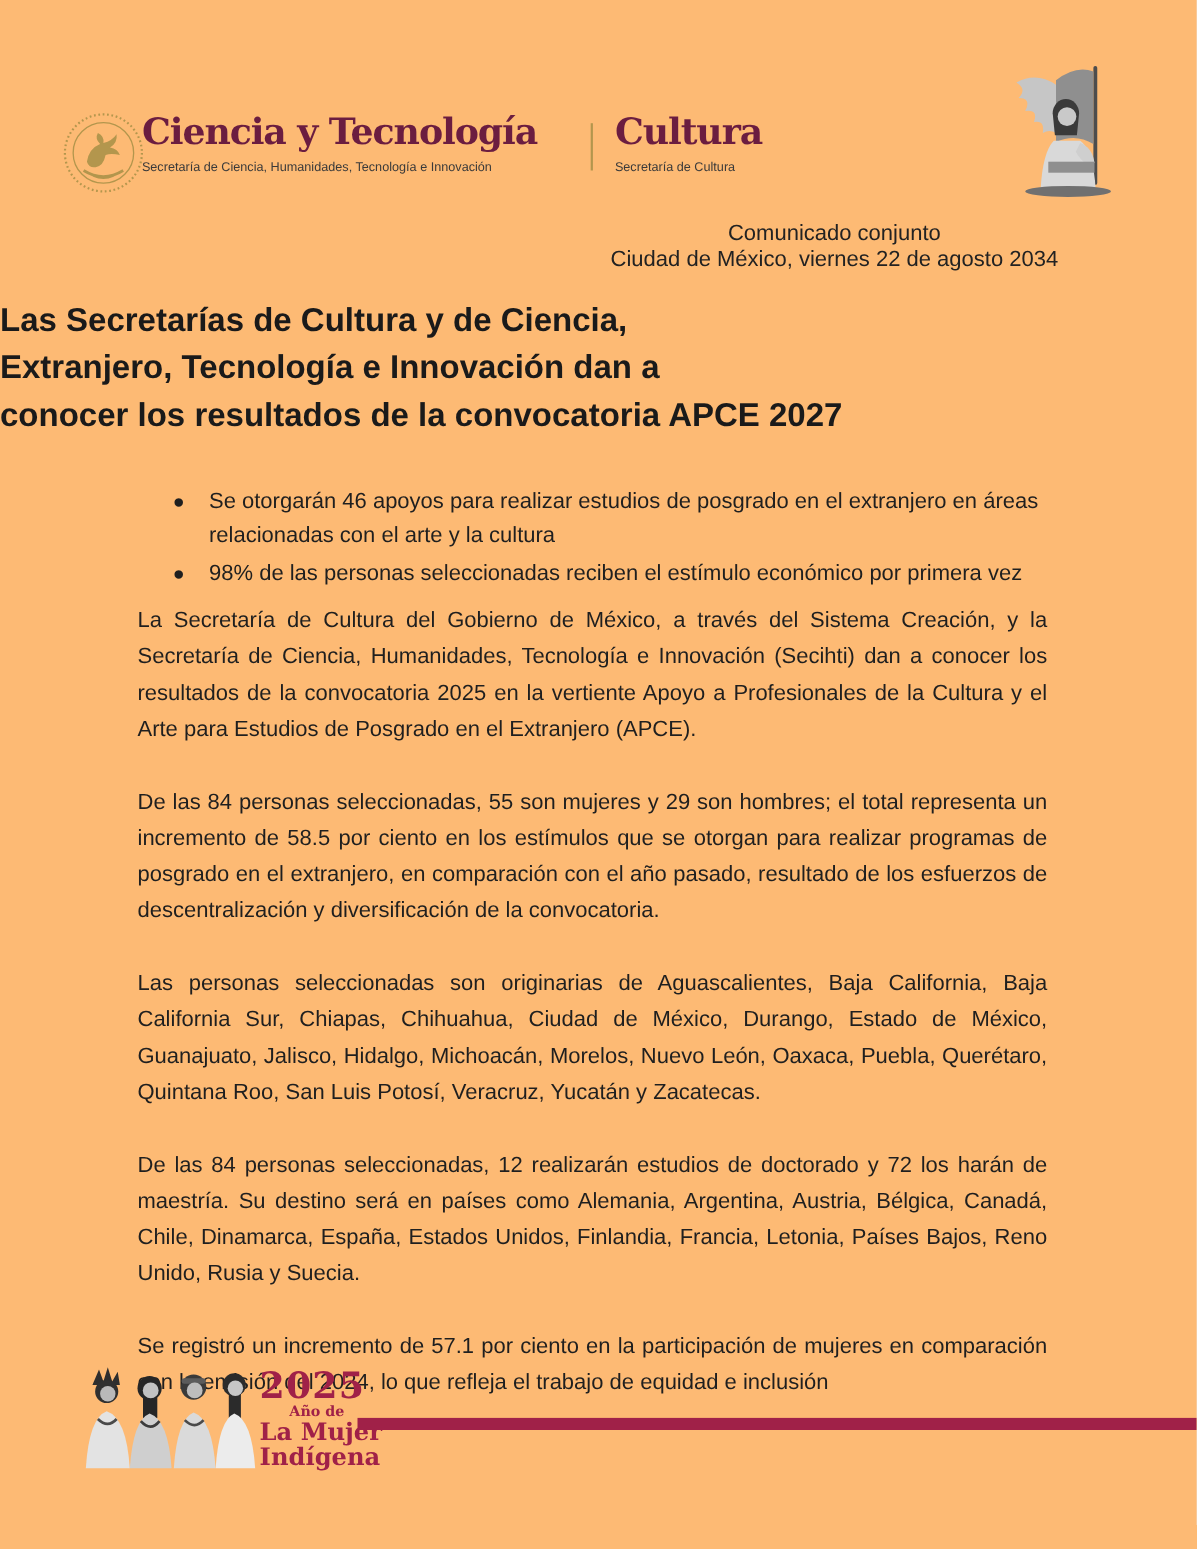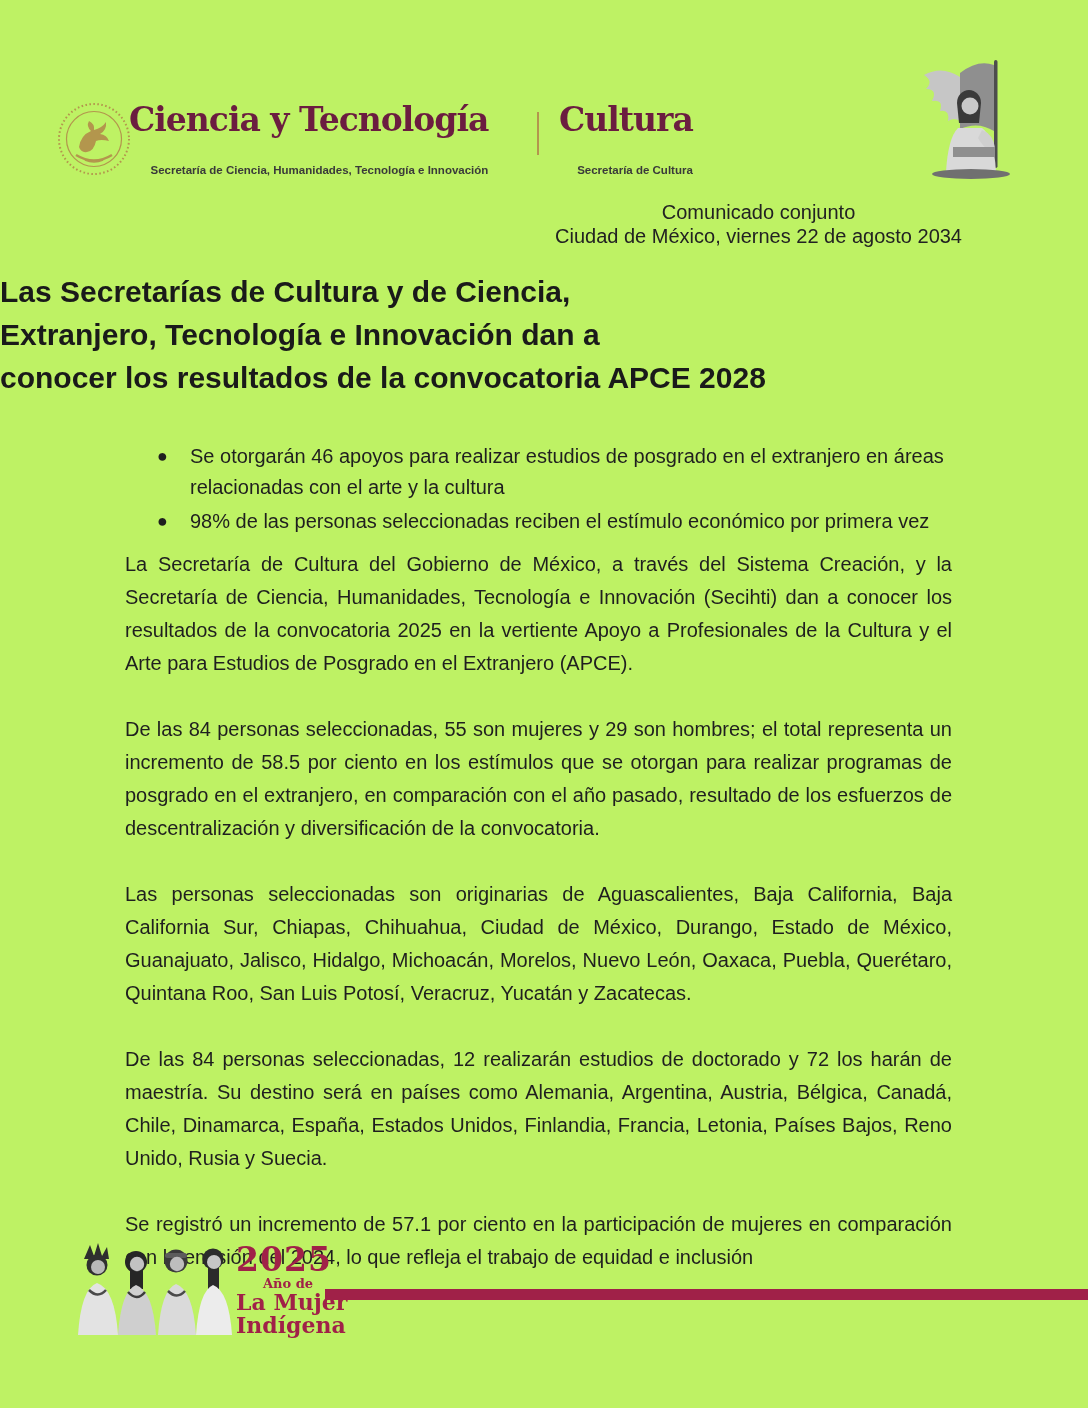--- a/index.html
+++ b/index.html
@@ -1,46 +1,45 @@
 <!DOCTYPE html>
 <html lang="es" style="--brand-wine: #6B1D40; --accent-crimson: #A02148; --gold: #B3964D; --body-text: #1F1F1F; --subtitle-gray: #3A3A3A;"><head>
 <meta charset="utf-8">
 <style>
   html,body { margin:0; padding:0; background:#e9e9e9; }
   .page {
     position:relative;
     width:1088px; height:1408px;
     margin:0 auto;
-    background:#bef264;
+    background:#fdba74;
     font-family:"Liberation Sans", sans-serif;
     color:var(--body-text, #1f1f1f);
     overflow:hidden;
   }
 
   
   .coat-of-arms { position:absolute; left:55px; top:93px; }
   .logo-block { position:absolute; top:100px; }
   .logo-block.science { left:129px; }
   .logo-block.culture { left:559px; }
   .logo-title {
     font-family:"DejaVu Serif", serif;
     font-weight:700;
     font-size:33px;
     line-height:40px;
     letter-spacing:-1px;
     color:var(--brand-wine, #6B1D40);
     white-space:nowrap;
   }
   .logo-subtitle {
-    margin-top:24px;
+    margin-top:6px;
     font-size:11.5px;
-    font-weight:700;
+    font-weight:400;
     color:var(--subtitle-gray, #3a3a3a);
     white-space:nowrap;
-    text-align:right;
   }
   .logo-divider {
     position:absolute; left:537px; top:112px;
     width:2px; height:43px;
     background:var(--gold, #B3964D);
   }
   .flag-illustration { position:absolute; left:893px; top:58px; }
 
   
   .meta {
@@ -135,21 +134,21 @@
   </header>
 
   <div class="meta">
     <div>Comunicado conjunto</div>
     <div>Ciudad de México, viernes 22 de agosto 2034</div>
   </div>
 
   <h1 class="doc-title">
     <div>Las Secretarías de Cultura y de Ciencia,</div>
     <div>Extranjero, Tecnología e Innovación dan a</div>
-    <div>conocer los resultados de la convocatoria APCE 2028</div>
+    <div>conocer los resultados de la convocatoria APCE 2027</div>
   </h1>
 
   <div class="bullets">
     <div class="bullet-item">
       <span class="bullet-dot">●</span>
       <span class="bullet-text">Se otorgarán 46 apoyos para realizar estudios de posgrado en el extranjero en áreas relacionadas con el arte y la cultura</span>
     </div>
     <div class="bullet-item">
       <span class="bullet-dot">●</span>
       <span class="bullet-text">98% de las personas seleccionadas reciben el estímulo económico por primera vez</span>

